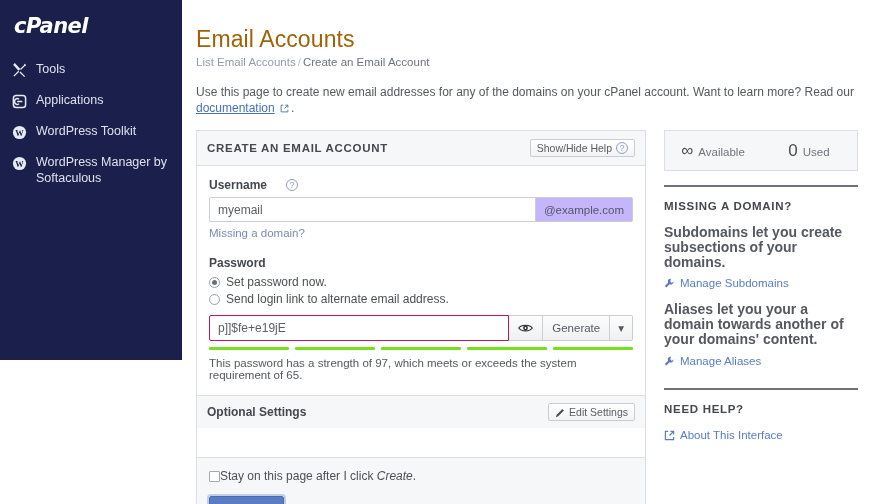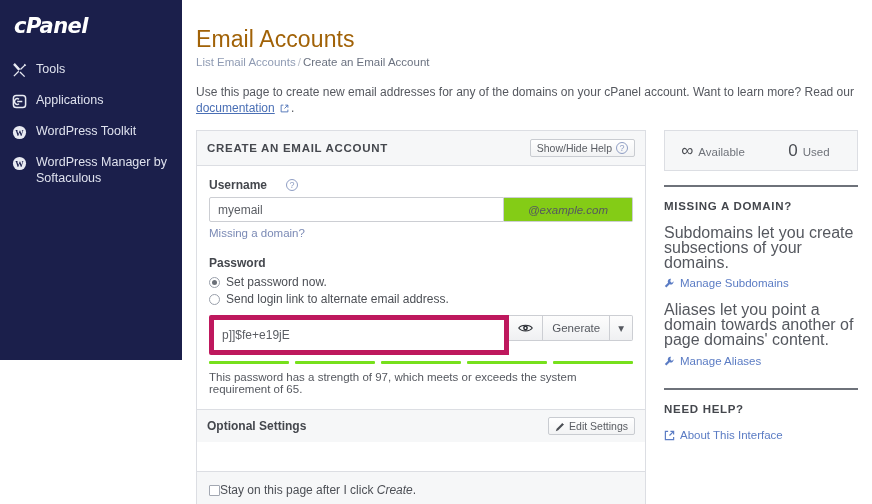--- a/index.html
+++ b/index.html
@@ -154,27 +154,26 @@
     color: #5b5e64;
     background: #fff;
     outline: none;
     font-family: "Liberation Sans", sans-serif;
   }
   .input-addon {
     height: 25px;
     border: 1px solid #ccced3;
     border-left: none;
     border-radius: 0 2px 2px 0;
-    background: #84cc16;
-    padding: 0 24px;
+    background: #c4b5fd;
+    padding: 0 8px;
     font-size: 11.5px;
     color: #55585f;
     display: flex;
     align-items: center;
-    font-style: italic;
   }
   .sub-link {
     display: inline-block;
     margin-top: 5px;
     font-size: 11.5px;
     color: #7b8ab5;
     text-decoration: none;
     cursor: pointer;
   }
 
@@ -202,22 +201,22 @@
     position: absolute;
     left: 2px; top: 2px;
     width: 5px; height: 5px;
     border-radius: 50%;
     background: #6b7078;
   }
 
   .pw-row { display: flex; margin-top: 9px; }
   .pw-input {
     flex: 1 1 auto;
-    height: 40px;
-    border: 5px solid #be185d;
+    height: 26px;
+    border: 1px solid #be185d;
     border-radius: 2px 0 0 2px;
     padding: 0 8px;
     font-size: 12px;
     color: #5b5e64;
     outline: none;
     font-family: "Liberation Sans", sans-serif;
   }
   .pw-btn {
     height: 26px;
     border: 1px solid #ccced3;
@@ -320,21 +319,21 @@
     gap: 5px;
   }
   .stat .num { font-size: 17px; color: #4a4d53; }
   .stat .lbl { font-size: 11.5px; color: #6f737a; }
 
   .side-sep { border-top: 2px solid #6e727a; margin: 0 0 13px 0; }
   .side-head {
     font-size: 11.5px; font-weight: bold; color: #44474d;
     letter-spacing: 0.7px; margin-bottom: 13px;
   }
-  .side-text { font-size: 16px; color: #55585f; line-height: 15px; margin-bottom: 6px; }
+  .side-text { font-size: 14px; color: #55585f; line-height: 15px; margin-bottom: 6px; font-weight: bold; }
   .side-link {
     display: inline-flex; align-items: center; gap: 5px;
     font-size: 11.5px; color: #5b7cc4; text-decoration: none;
     margin-bottom: 13px; cursor: pointer;
   }
   .icon-svg { display: inline-block; vertical-align: middle; }
 </style>
 </head>
 <body>
 
@@ -534,21 +533,21 @@
         <div class="side-text">Subdomains let you create subsections of your domains.</div>
         <a class="side-link">
           <span>
             <svg width="11" height="11" viewBox="0 0 12 12" class="icon-svg">
               <path d="M7.6 0.8 A3 3 0 0 0 4.4 5.1 L0.9 8.6 L2.6 10.3 L6.1 6.8 A3 3 0 0 0 10.4 3.6 L8.6 5.4 L6.8 3.6 Z" fill="#5b7cc4"></path>
             </svg>
           </span>
           <span>Manage Subdomains</span>
         </a>
 
-        <div class="side-text">Aliases let you point a domain towards another of page domains' content.</div>
+        <div class="side-text">Aliases let you your a domain towards another of your domains' content.</div>
         <a class="side-link">
           <span>
             <svg width="11" height="11" viewBox="0 0 12 12" class="icon-svg">
               <path d="M7.6 0.8 A3 3 0 0 0 4.4 5.1 L0.9 8.6 L2.6 10.3 L6.1 6.8 A3 3 0 0 0 10.4 3.6 L8.6 5.4 L6.8 3.6 Z" fill="#5b7cc4"></path>
             </svg>
           </span>
           <span>Manage Aliases</span>
         </a>
 
         <div class="side-sep" style="margin-top:8px;"></div>

